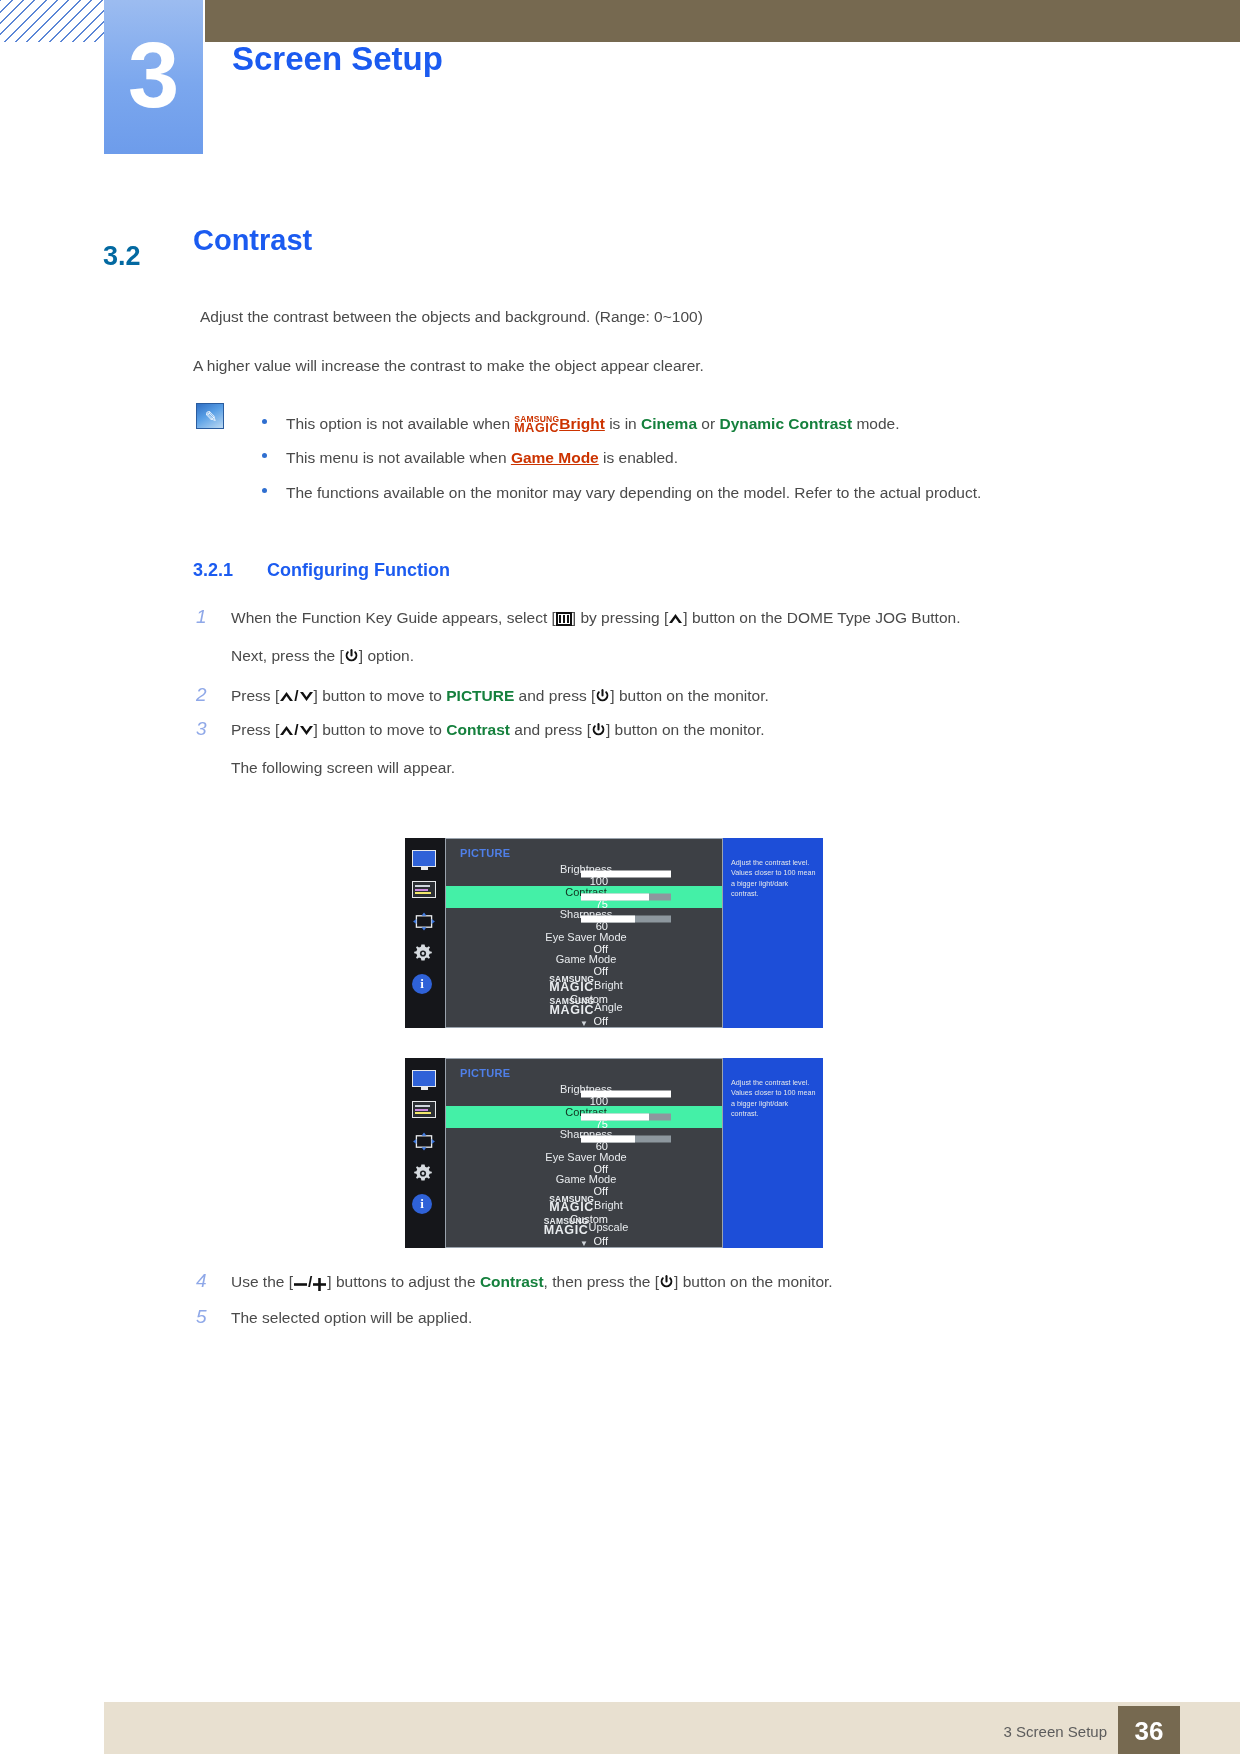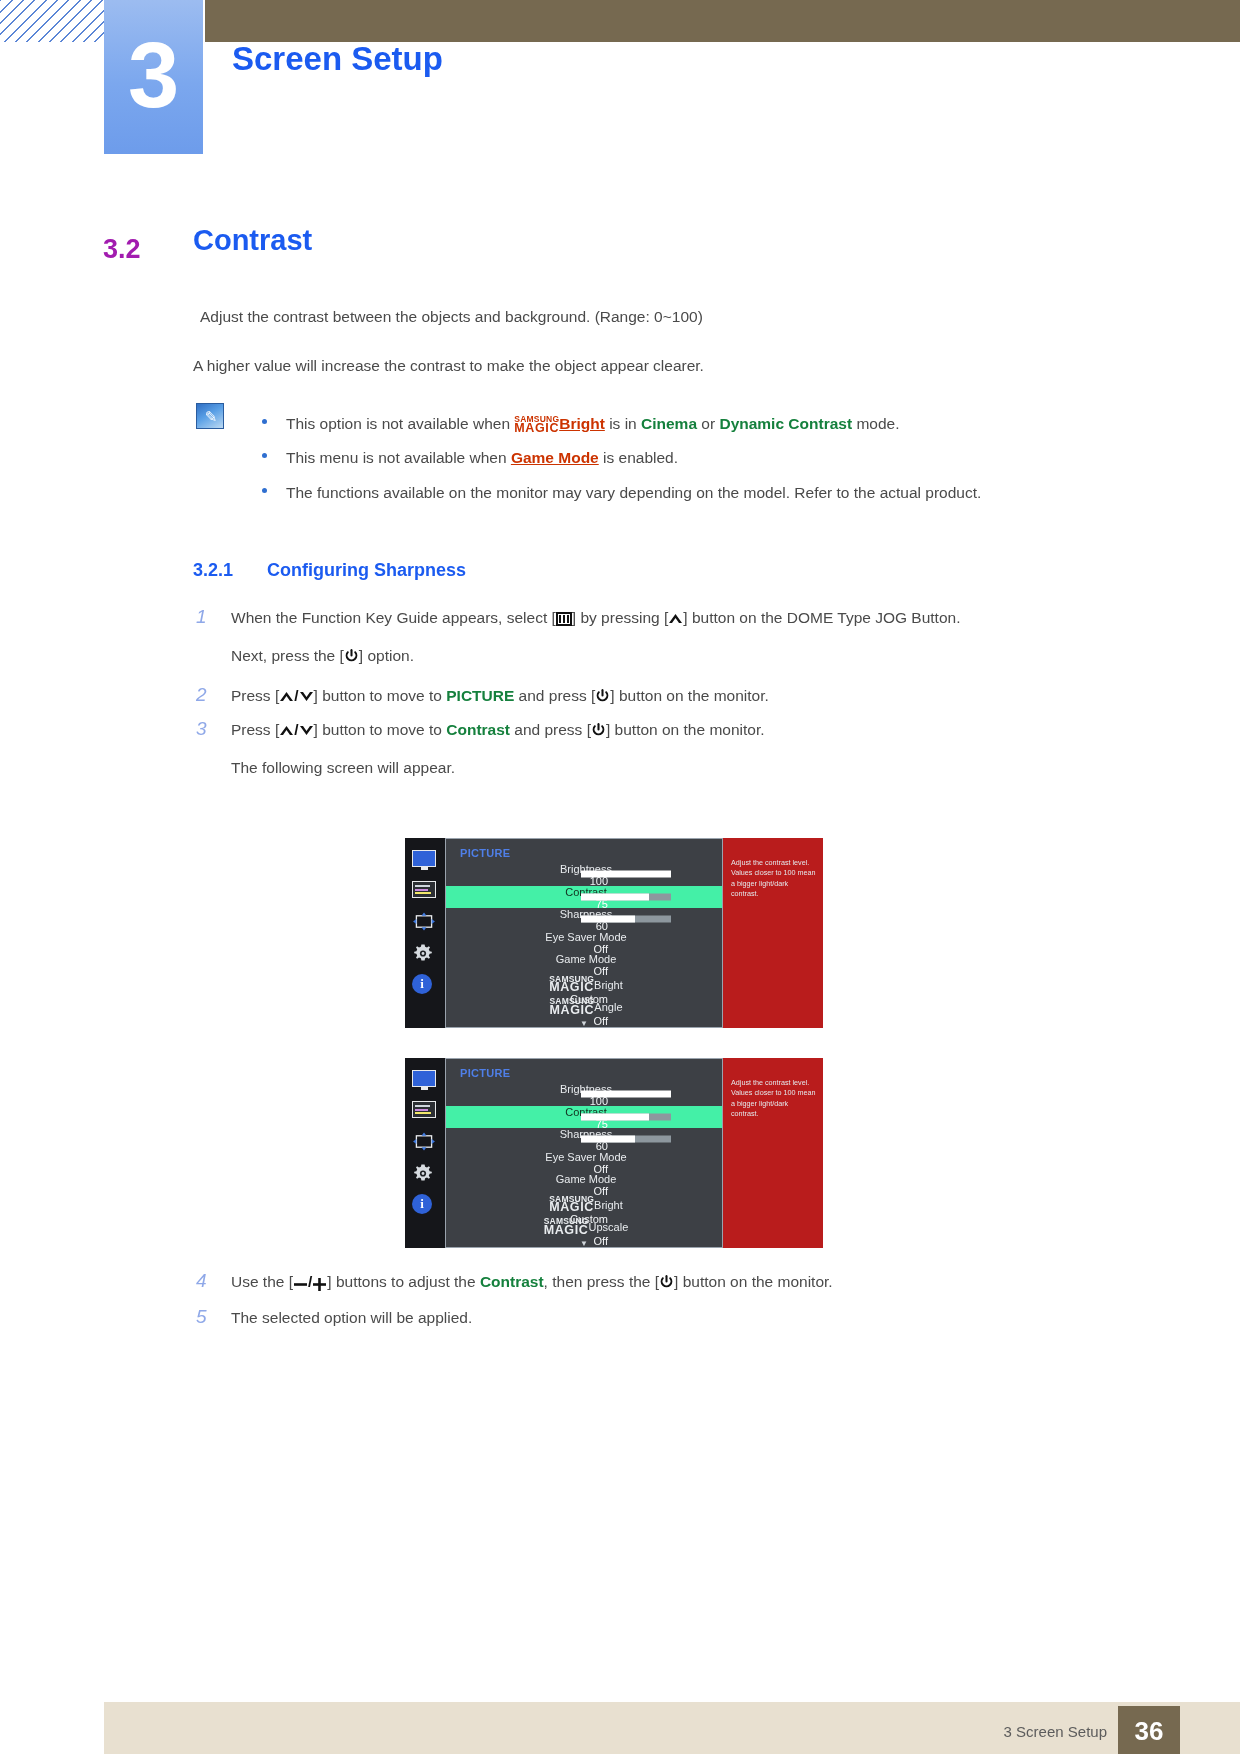--- a/index.html
+++ b/index.html
@@ -33,22 +33,22 @@
     line-height:150px; text-align:center;
     font-family:"Liberation Sans", sans-serif;
   }
   .chaptitle {
     position:absolute; left:232px; top:40px;
     font-size:33px; font-weight:bold; color:#1b5bf0;
   }
 
   
   .sec-num {
-    position:absolute; left:103px; top:234px;
-    font-size:27px; font-weight:bold; color:#a21caf;
+    position:absolute; left:103px; top:241px;
+    font-size:27px; font-weight:bold; color:#0369a1;
   }
   .sec-title {
     position:absolute; left:193px; top:224px;
     font-size:29px; font-weight:bold; color:#1b5bf0;
   }
   .subsec-num {
     position:absolute; left:193px; top:560px;
     font-size:18px; font-weight:bold; color:#1b5bf0;
   }
   .subsec-title {
@@ -155,21 +155,21 @@
     position:absolute; left:135px; top:50%; transform:translateY(-50%);
     width:90px; height:7px; background:#8d979e;
   }
   .osd-bar span { display:block; height:100%; background:#ffffff; }
   .osd-val { width:44px; text-align:right; color:#f2f4f6; font-size:11px; }
   .osd-caret {
     position:absolute; left:0; right:0; bottom:-1px;
     text-align:center; color:#cfd5da; font-size:8px; line-height:8px;
   }
   .osd-desc {
-    width:100px; background:#b91c1c; color:#e4e7ea;
+    width:100px; background:#1d4ed8; color:#e4e7ea;
     font-size:7.2px; line-height:1.45; padding:20px 7px 0 8px;
   }
   
   .si-monitor { width:24px; height:17px; background:#2f62d8; border:1.6px solid #e8eaec; }
   .si-monitor::after {
     content:""; position:absolute; left:9px; top:17px; width:7px; height:3px; background:#e8eaec;
   }
   .si-sliders {
     width:24px; height:17px; background:#2b2e33; border:1.6px solid #e8eaec;
     display:flex; flex-direction:column; justify-content:space-evenly; padding:2px 2px;
@@ -232,21 +232,21 @@
   </div>
 
   <div class="note-item">
     <span class="bullet"></span>
     <span>The functions available on the monitor may vary depending on the model. Refer to the actual product.</span>
   </div>
 
 </div>
 
 <div class="subsec-num">3.2.1</div>
-<div class="subsec-title">Configuring Sharpness</div>
+<div class="subsec-title">Configuring Function</div>
 
 <div class="steps">
 
   <div class="step">
     <span class="num">1</span>
     <div class="txt">
       <span>When the Function Key Guide appears, select [</span><span class="ico ico-menu"><i></i><i></i><i></i></span><span>] by pressing [</span><span class="ico ico-up"><svg width="15" height="13" viewBox="0 0 15 13">
             <path d="M7.5 2 L14 11 L11 11 L7.5 6 L4 11 L1 11 Z" fill="#111"></path>
           </svg></span><span>] button on the DOME Type JOG Button.</span>
     </div>

